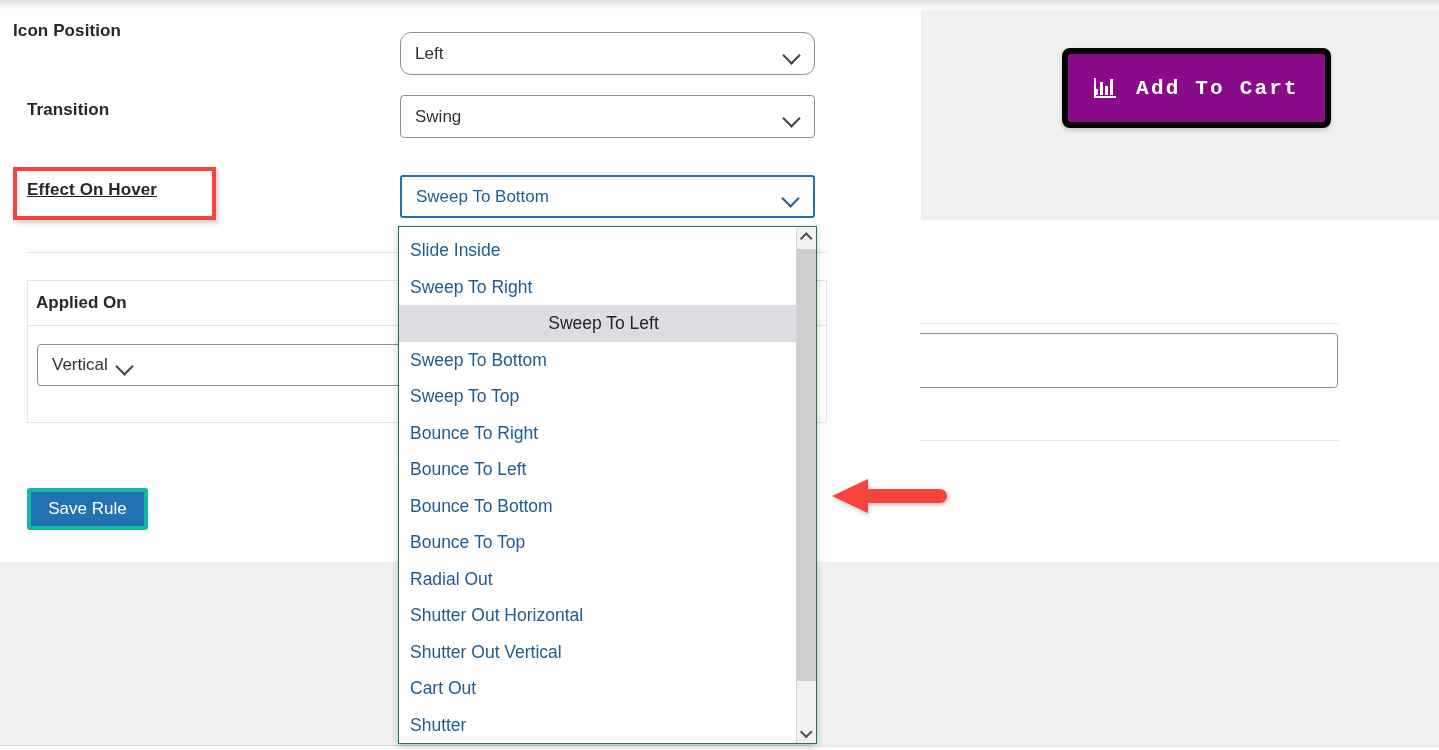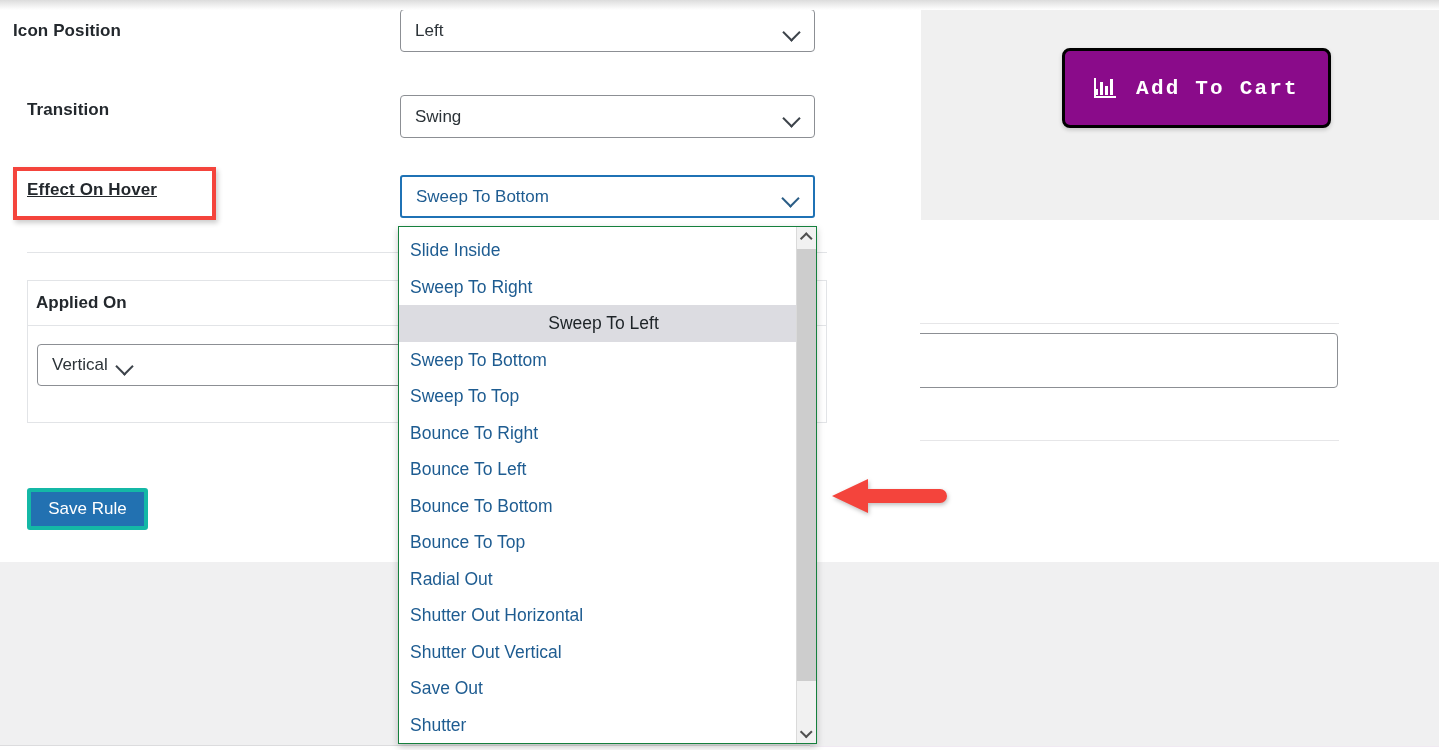--- a/index.html
+++ b/index.html
@@ -84,21 +84,21 @@
     left: 2px; top: 0px;
     width: 11px; height: 11px;
     border-right: 2.4px solid #3c434a;
     border-bottom: 2.4px solid #3c434a;
     transform: rotate(45deg);
   }
   .select-box.focused .chev::before {
     border-right-color: #2b5d86;
     border-bottom-color: #2b5d86;
   }
-  #sel-icon-position { top: 9px; }
+  #sel-icon-position { top: 32px; border-radius: 11px; }
   #sel-transition    { top: 95px; }
   #sel-effect-hover  { top: 175px; }
 
   
   .red-box {
     position: absolute;
     left: 13px; top: 167px;
     width: 203px; height: 53px;
     border: 4px solid #f4443c;
     background: #ffffff;
@@ -195,21 +195,21 @@
     position: absolute;
     left: 921px; top: 3px;
     width: 518px; height: 217px;
     background: #f0f0f0;
   }
   #add-to-cart-btn {
     position: absolute;
     left: 1062px; top: 48px;
     width: 269px; height: 80px;
     background: #8a0b8a;
-    border: 3px solid #000000;
+    border: 6px solid #000000;
     border-radius: 8px;
     box-shadow: 0 2px 4px rgba(0,0,0,0.18);
     display: flex;
     align-items: center;
     justify-content: center;
     gap: 20px;
     cursor: pointer;
   }
   #add-to-cart-btn .cart-label {
     color: #ffffff;
@@ -437,21 +437,21 @@
         <div class="dd-option selected">Sweep To Left</div>
         <div class="dd-option">Sweep To Bottom</div>
         <div class="dd-option">Sweep To Top</div>
         <div class="dd-option">Bounce To Right</div>
         <div class="dd-option">Bounce To Left</div>
         <div class="dd-option">Bounce To Bottom</div>
         <div class="dd-option">Bounce To Top</div>
         <div class="dd-option">Radial Out</div>
         <div class="dd-option">Shutter Out Horizontal</div>
         <div class="dd-option">Shutter Out Vertical</div>
-        <div class="dd-option">Save Out</div>
+        <div class="dd-option">Cart Out</div>
         <div class="dd-option">Shutter</div>
       </div>
     <div class="dd-scrollbar">
       <div class="sb-btn up">
         <span class="sb-arrow"></span>
       </div>
       <div class="sb-thumb"></div>
       <div class="sb-btn down">
         <span class="sb-arrow"></span>
       </div>

